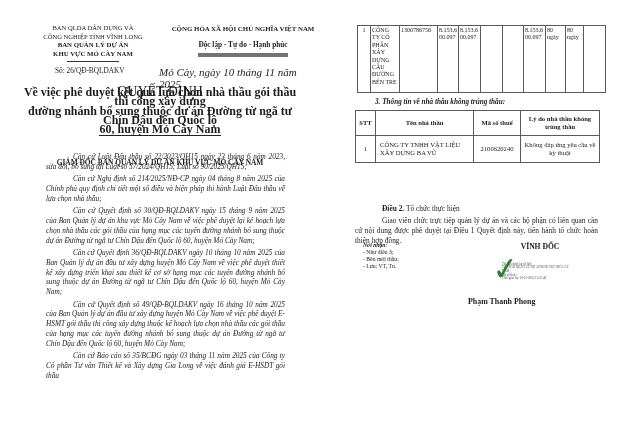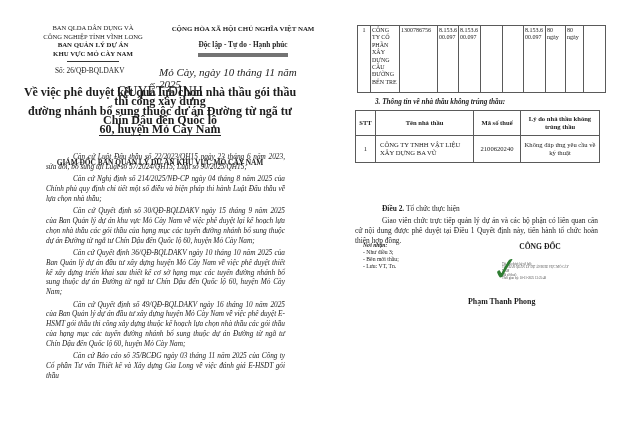--- a/index.html
+++ b/index.html
@@ -166,21 +166,21 @@
       <p>Giao viên chức trực tiếp quản lý dự án và các bộ phận có liên quan căn cứ nội dung được phê duyệt tại Điều 1 Quyết định này, tiến hành tổ chức hoàn thiện hợp đồng.</p>
     </div>
 
     <div class="abs recv">
       <div class="rl">Nơi nhận:</div>
       <div>- Như điều 3;</div>
       <div>- Bên mời thầu;</div>
       <div>- Lưu: VT, Tn.</div>
     </div>
 
-    <div class="abs sigtitle">CÔNG ĐỐC</div>
+    <div class="abs sigtitle">VĨNH ĐỐC</div>
 
     <div class="abs stamp">
       <div>Tài liệu được ký số bởi:</div>
       <div>Tên: BAN QUẢN LÝ DỰ ÁN KHU VỰC MỎ CÀY</div>
       <div>NAM</div>
       <div>Mã số thuế:</div>
       <div>Thời gian ký: 10-11-2025 13:25:48</div>
     </div>
     <div class="abs check">✓</div>
 

